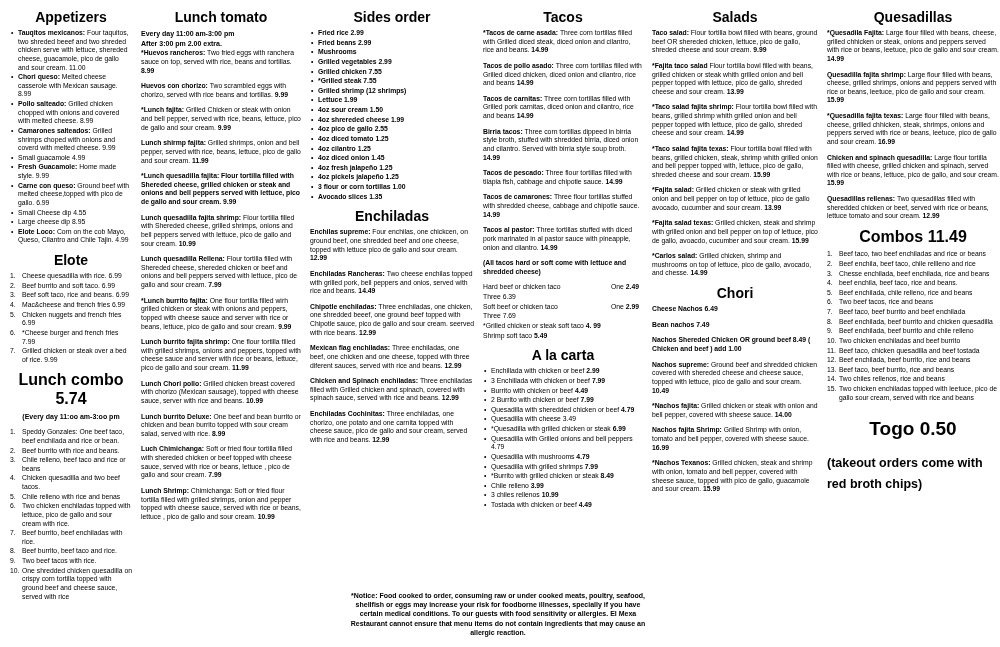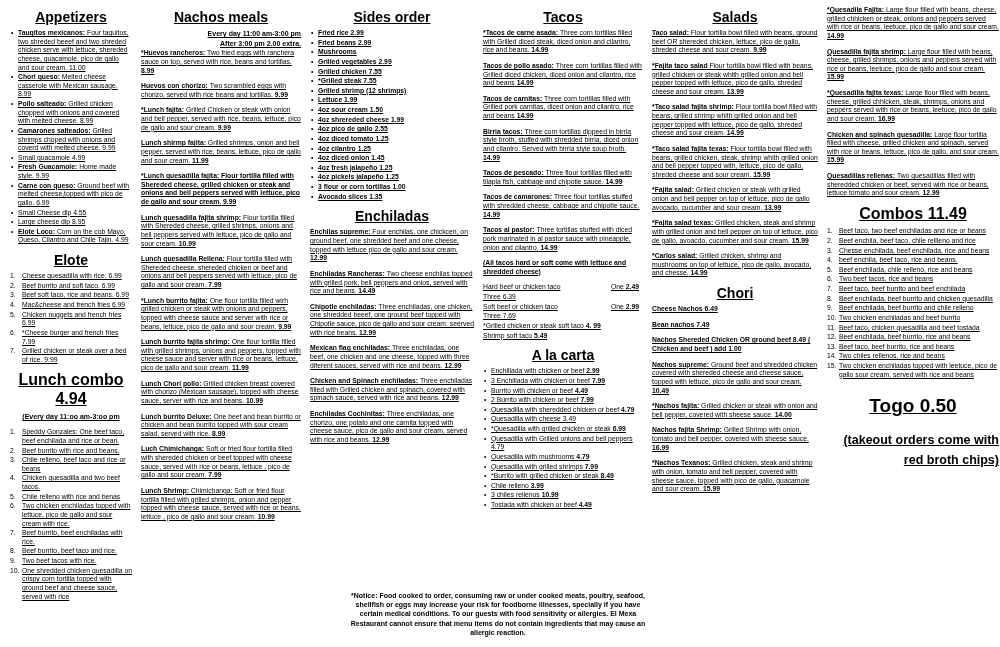--- a/index.html
+++ b/index.html
@@ -11,30 +11,30 @@
     font-size:6.8px; line-height:1.27;
   }
   #menu-columns {
     display:grid;
     grid-template-columns:122px 160px 164px 160px 166px 172px;
     column-gap:9px;
     padding:6px 0 0 10px;
     align-items:start;
   }
   .col { min-width:0; }
-  .sec { margin-bottom:7px;text-decoration:underline; }
+  .sec { margin-bottom:7px; }
   .sec-title {
     font-weight:bold; text-align:center;
     font-size:14px; line-height:1.15;
     margin:3px 0 4px;
   }
   .sec-title.xl { font-size:16px; }
   .togo .sec-title { font-size:19px; margin-top:16px; margin-bottom:14px; }
   .sec-sub {
-    font-weight:bold; text-align:right;
+    font-weight:bold; text-align:left;
     font-size:7px; line-height:1.3; margin-bottom:1px;
   }
   .togo .sec-sub { font-size:12.5px; line-height:1.55; }
   .combo .sec-sub { text-align:center; margin-bottom:7px; }
   .items.paras .item { margin-bottom:7px; }
   .items.bullets .item,
   .items.numbered .item,
   .items.lines .item { margin-bottom:1px; }
   .items.bullets .item { position:relative; padding-left:8px; }
   .items.bullets .item::before {
@@ -81,39 +81,39 @@
           <div class="item">Cheese quesadilla with rice. 6.99</div>
           <div class="item">Beef burrito and soft taco. 6.99</div>
           <div class="item">Beef soft taco, rice and beans. 6.99</div>
           <div class="item">Mac&amp;cheese and french fries 6.99</div>
           <div class="item">Chicken nuggets and french fries 6.99</div>
           <div class="item">*Cheese burger and french  fries 7.99</div>
           <div class="item">Grilled chicken or steak over a bed of rice. 9.99</div>
         </div>
       </section>
       <section class="sec combo">
-        <div class="sec-title xl">Lunch combo 4.94</div>
+        <div class="sec-title xl">Lunch combo 5.74</div>
         <div class="sec-sub">(Every day 11:oo am-3:oo pm</div>
         <div class="items numbered">
           <div class="item">Speddy Gonzales: One beef taco, beef enchilada and rice or bean.</div>
           <div class="item">Beef burrito with rice and beans.</div>
           <div class="item">Chile relleno, beef taco and rice or beans</div>
           <div class="item">Chicken quesadilla and two beef tacos.</div>
           <div class="item">Chile relleno with rice and benas</div>
           <div class="item">Two chicken enchiladas topped with lettuce, pico de gallo and sour cream with rice.</div>
           <div class="item">Beef burrito, beef enchiladas with rice.</div>
           <div class="item">Beef burrito, beef taco and rice.</div>
           <div class="item">Two beef tacos with rice.</div>
           <div class="item">One shredded chicken quesadilla on crispy corn tortilla topped with ground beef and cheese sauce, served with rice</div>
         </div>
       </section>
     </div>
     <div class="col">
       <section class="sec">
-        <div class="sec-title">Nachos meals</div>
+        <div class="sec-title">Lunch tomato</div>
         <div class="sec-sub">Every day 11:00 am-3:00 pm</div>
         <div class="sec-sub">After 3:00 pm 2.00 extra.</div>
         <div class="items paras">
           <div class="item"><b>*Huevos rancheros: </b>Two fried eggs with ranchera sauce on top, served with rice, beans and tortillas.<b> 8.99</b></div>
           <div class="item"><b>Huevos con chorizo: </b>Two scrambled eggs with chorizo, served with rice beans and tortillas.<b> 9.99</b></div>
           <div class="item"><b>*Lunch fajita: </b>Grilled Chicken or steak with onion and bell pepper, served with rice, beans, lettuce, pico de gallo and sour cream.<b> 9.99</b></div>
           <div class="item"><b>Lunch shirmp fajita: </b>Grilled shrimps,  onion and bell pepper, served with rice, beans, lettuce, pico de gallo and sour cream.<b> 11.99</b></div>
           <div class="item allbold"><b>*Lunch quesadilla fajita: </b>Flour tortilla filled with Shereded cheese, grilled chicken or steak and onions and bell peppers served with lettuce, pico de gallo and sour cream.<b> 9.99</b></div>
           <div class="item"><b>Lunch quesadilla fajita shrimp: </b>Flour tortilla filled with Shereded cheese, grilled shrimps, onions and bell peppers served with lettuce, pico de gallo and sour cream.<b> 10.99</b></div>
           <div class="item"><b>Lunch quesadilla Rellena: </b>Flour tortilla filled with Shereded cheese, shereded chicken or beef and onions and bell peppers served with lettuce, pico de gallo and sour cream.<b> 7.99</b></div>
@@ -227,20 +227,21 @@
           <div class="item allbold">Nachos Shereded Chicken OR  ground beef 8.49 ( Chicken and beef ) add  1.00</div>
           <div class="item"><b>Nachos supreme: </b>Ground beef and shredded chicken covered with shereded cheese and cheese sauce, topped with lettuce, pico de gallo and sour cream.<b> 10.49</b></div>
           <div class="item"><b>*Nachos fajita: </b>Grilled chicken or steak with onion and bell pepper, covered with sheese sauce.<b> 14.00</b></div>
           <div class="item"><b>Nachos fajita Shrimp: </b>Grilled Shrimp with onion, tomato and bell pepper, covered with sheese sauce.<b> 16.99</b></div>
           <div class="item"><b>*Nachos Texanos: </b>Grilled chicken, steak and shrimp with onion, tomato and bell pepper, covered with sheese sauce, topped with pico de gallo, guacamole and sour cream.<b> 15.99</b></div>
         </div>
       </section>
     </div>
     <div class="col">
       <section class="sec">
+        <div class="sec-title">Quesadillas</div>
         <div class="items paras">
           <div class="item"><b>*Quesadila Fajita: </b>Large flour filled with beans, cheese, grilled chhicken or steak, onions and peppers served with rice or beans, leetuce, pico de gallo and sour cream.<b> 14.99</b></div>
           <div class="item"><b>Quesadilla fajita shrimp: </b>Large flour filled with beans, cheese, grilled shrimps, onions and peppers served with rice or beans, leetuce, pico de gallo and sour cream.<b> 15.99</b></div>
           <div class="item"><b>*Quesadilla fajita texas: </b>Large flour filled with beans, cheese, grilled chhicken, steak, shrimps, onions and peppers served with rice or beans, leetuce, pico de gallo and sour cream.<b> 16.99</b></div>
           <div class="item"><b>Chicken and spinach quesadilla: </b>Large flour tortilla filled with cheese, grilled chicken and spinach, served with rice or beans, lettuce, pico de gallo, and sour cream.<b> 15.99</b></div>
           <div class="item"><b>Quesadillas rellenas: </b>Two quesadillas filled with sheredded chicken or beef, served wirh rice or beans, lettuce tomato and sour cream.<b> 12.99</b></div>
         </div>
       </section>
       <section class="sec">
         <div class="sec-title xl">Combos 11.49</div>

